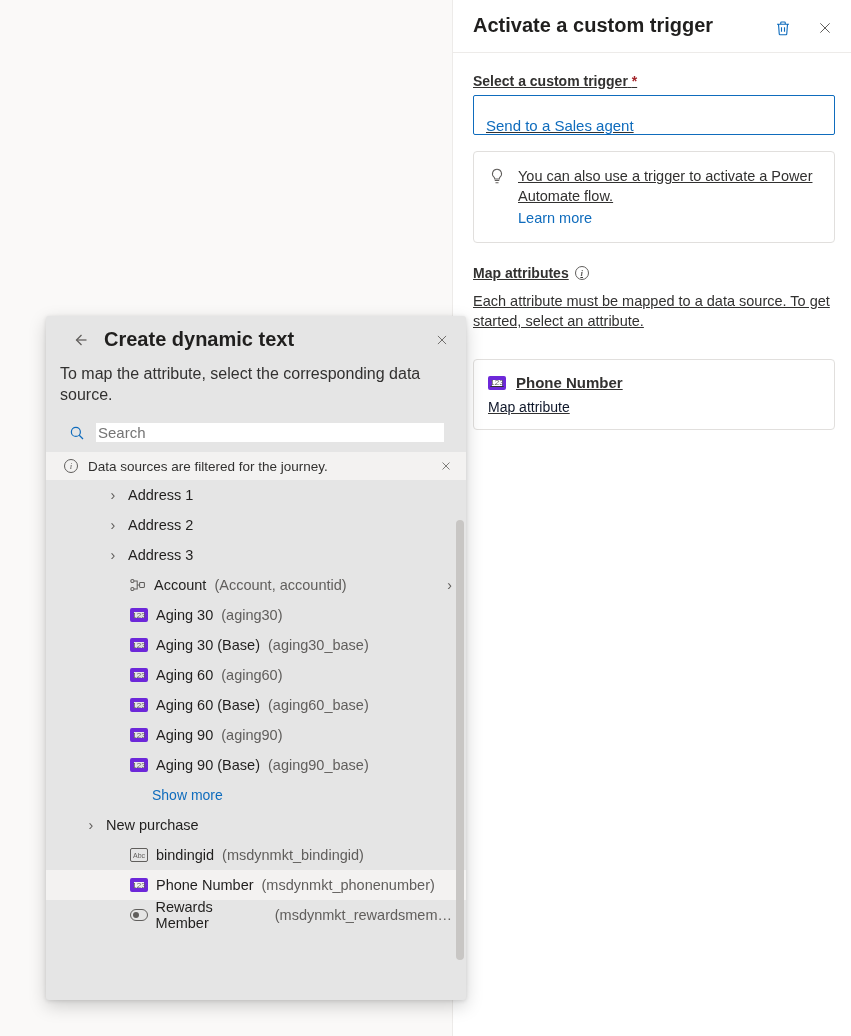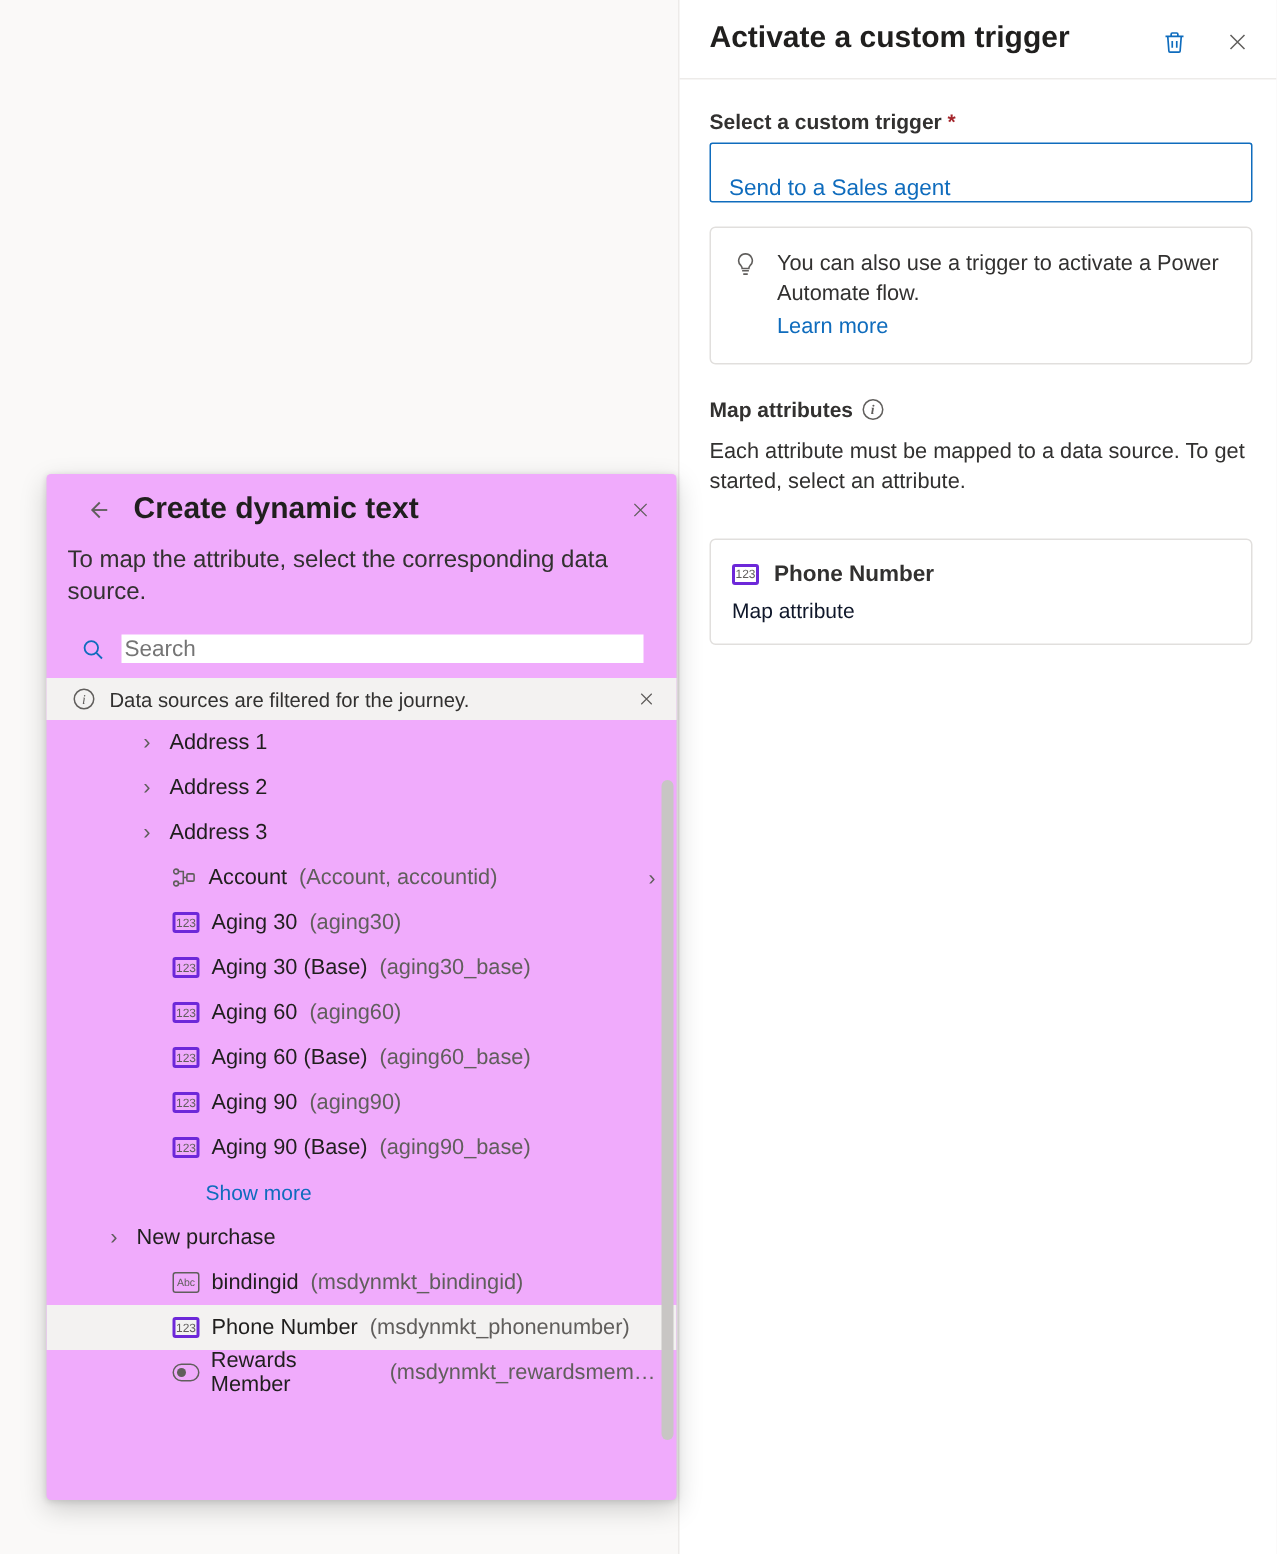--- a/index.html
+++ b/index.html
@@ -41,21 +41,21 @@
   }
   .icon-btn {
     width: 20px; height: 20px;
     display: inline-flex;
     align-items: center; justify-content: center;
     cursor: pointer;
     color: #605e5c;
   }
   .icon-btn.blue { color: #0f6cbd; }
 
-  .rp-body { padding: 20px 16px 0 20px; }
+  .rp-body { padding: 20px 16px 0 20px; text-decoration: underline; }
 
   .field-label {
     font-size: 14px;
     font-weight: 600;
     margin-bottom: 6px;
   }
   .req { color: #a4262c; }
 
   .dropdown {
     border: 1px solid #0f6cbd;
@@ -122,21 +122,21 @@
   .attr-card-head {
     display: flex;
     align-items: center;
     gap: 10px;
     font-weight: 600;
     font-size: 15px;
     margin-bottom: 8px;
   }
   .num-badge {
     width: 18px; height: 14px;
-    border: 2px solid #6d28d9;
+    border: 4px solid #6d28d9;
     border-radius: 2px;
     font-size: 8px;
     display: inline-flex;
     align-items: center; justify-content: center;
     color: #605e5c;
     font-weight: 400;
     text-align: right;
   }
   .txt-badge {
     width: 18px; height: 14px;
@@ -162,24 +162,24 @@
     border-radius: 50%;
     background: #605e5c;
     top: 2px; left: 2px;
   }
   .map-attr-link { color: #0f172a; cursor: pointer; }
 
   
   .popover {
     position: absolute;
     top: 316px;
-    left: 31px;
+    left: 46px;
     width: 420px;
     height: 684px;
-    background: #f0abfc;
+    background: #e5e5e5;
     box-shadow: 0 6px 18px rgba(0,0,0,0.18), 0 1px 4px rgba(0,0,0,0.12);
     border-radius: 3px;
     display: flex;
     flex-direction: column;
   }
   .po-head {
     display: flex;
     align-items: center;
     gap: 14px;
     padding: 12px 14px 6px 22px;

